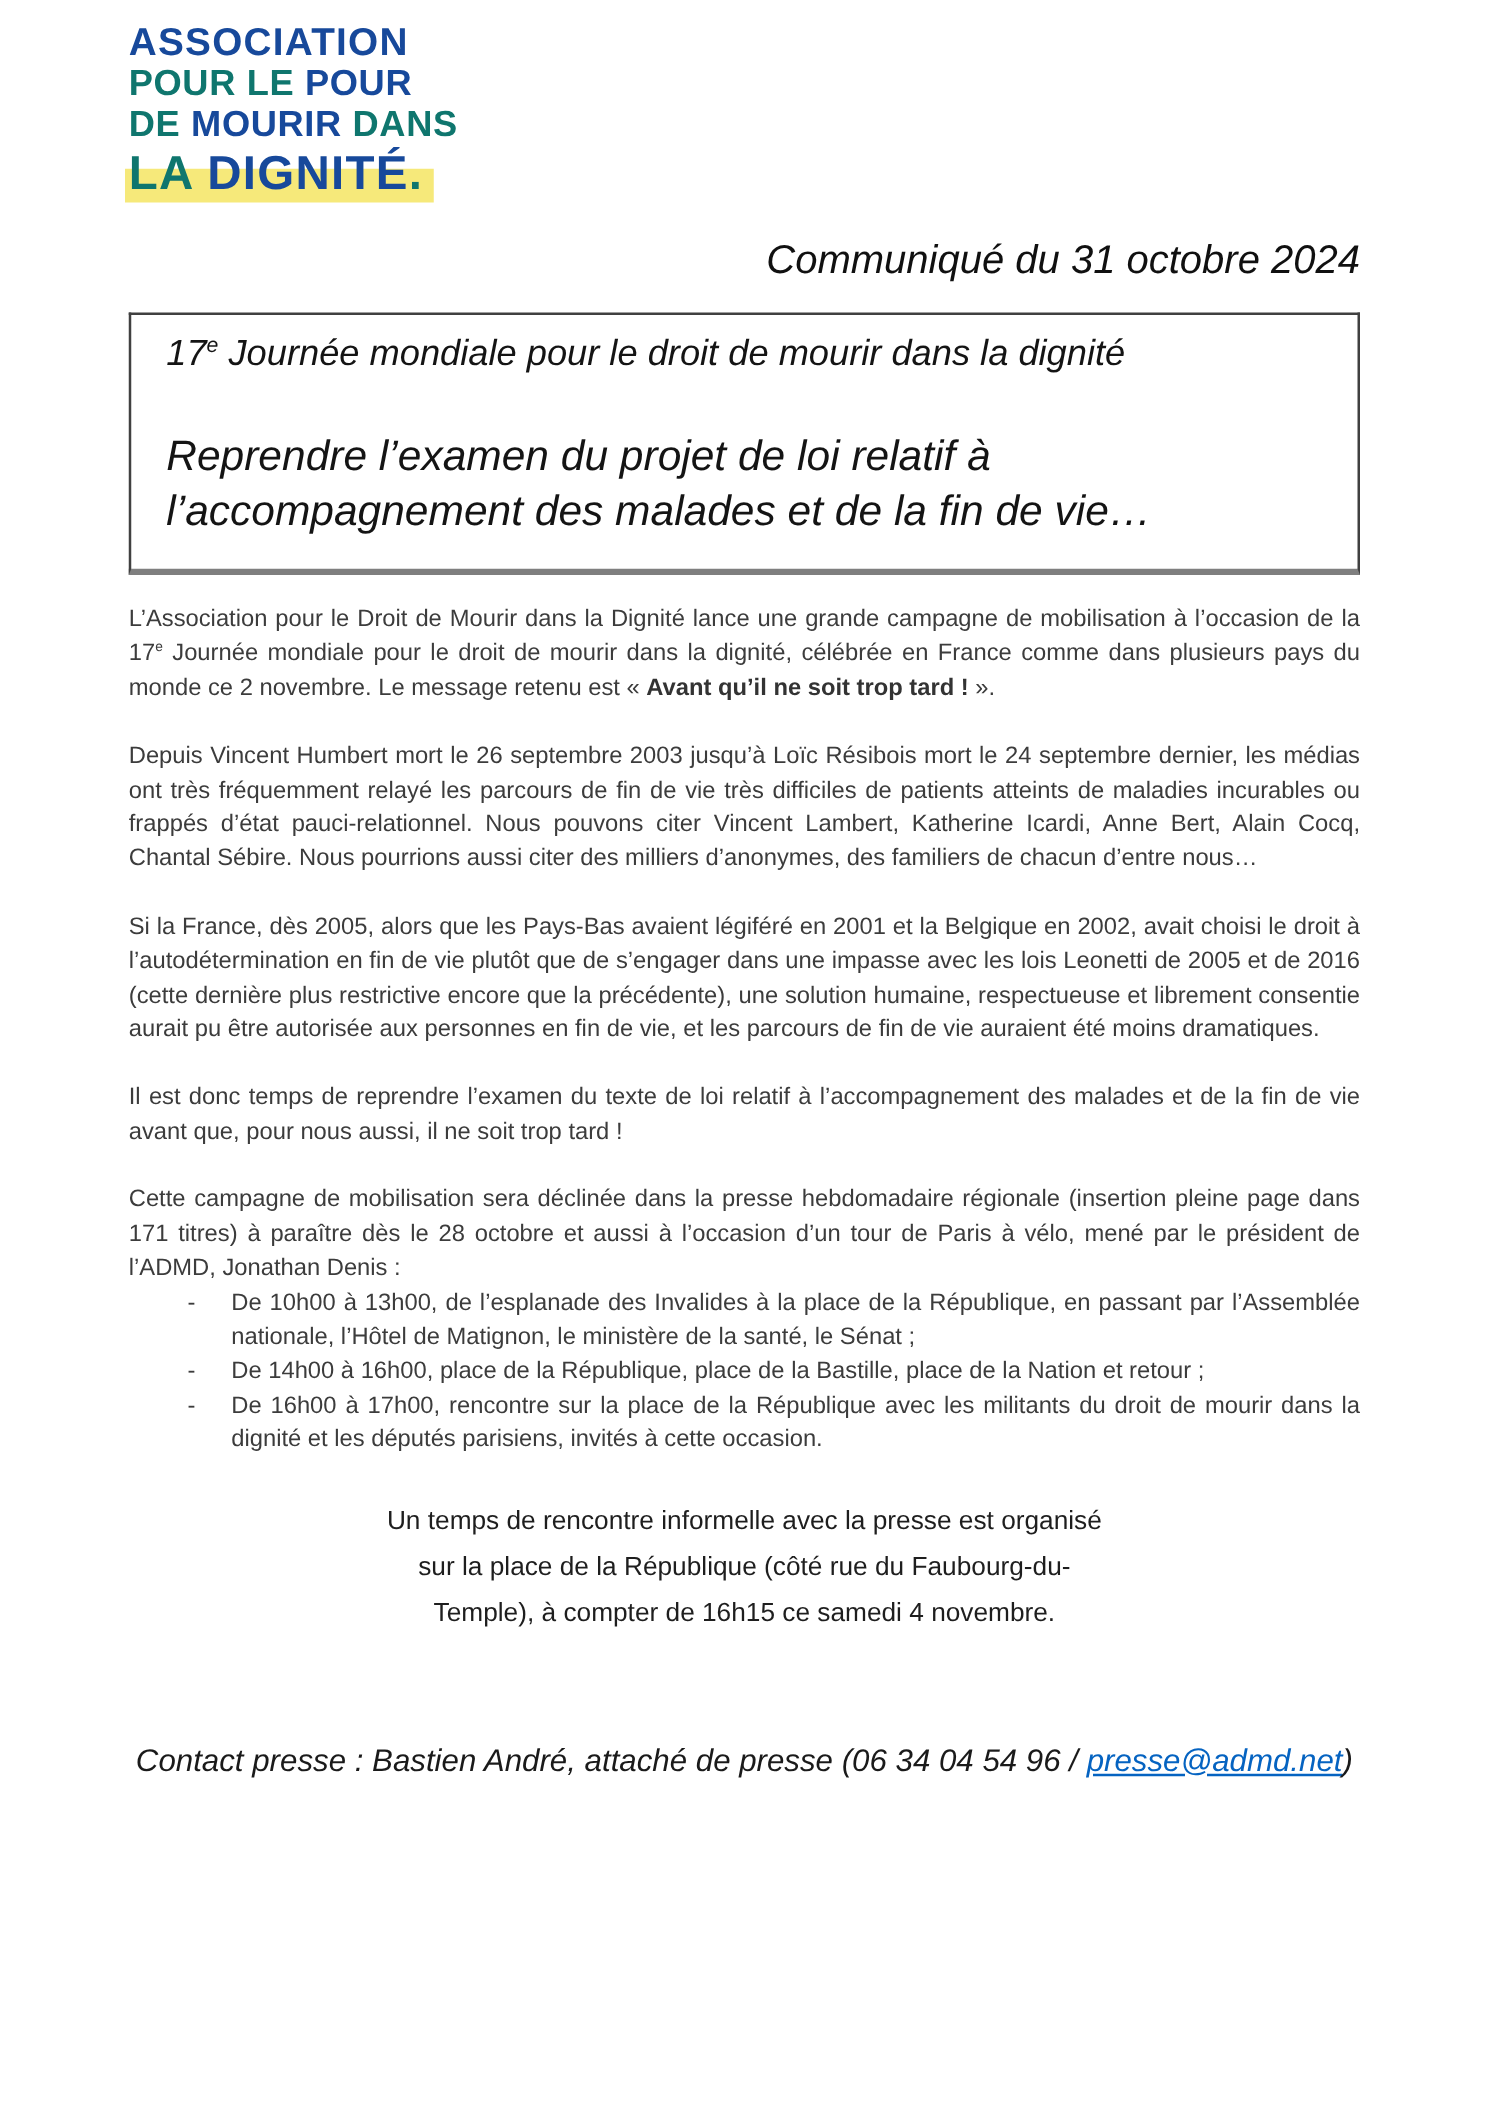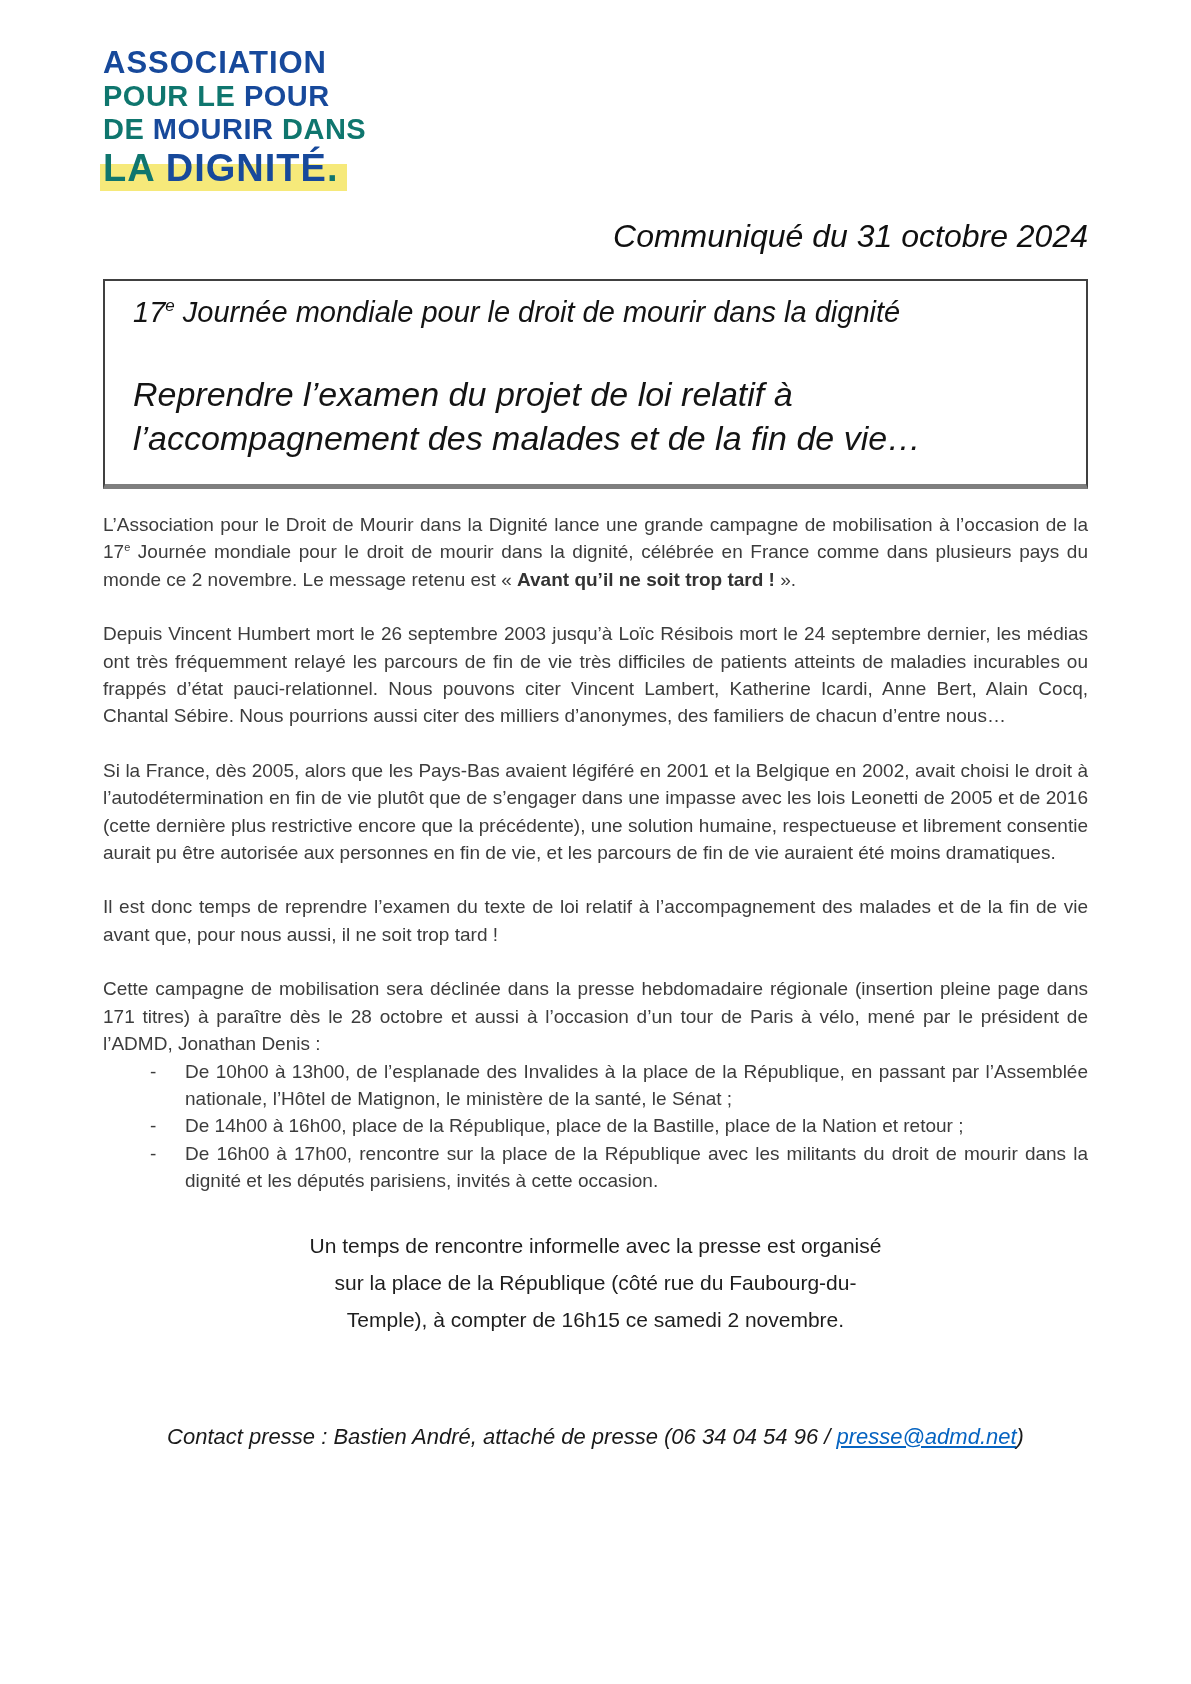--- a/index.html
+++ b/index.html
@@ -4,21 +4,21 @@
 <style>
   * { margin:0; padding:0; box-sizing:border-box; }
   html,body { background:#ffffff; }
   .page {
     position:relative;
     width:1191px; height:1684px;
     margin:0 auto;
     background:#ffffff;
     font-family:"Liberation Sans", sans-serif;
     color:#3c3c3c;
-    padding:46px 103px 0 103px;
+    padding:17px 103px 0 103px;
     overflow:hidden;
   }
 
   
   .logo { line-height:1; }
   .logo-line {
     font-weight:700;
     letter-spacing:1px;
     white-space:nowrap;
   }
@@ -103,21 +103,21 @@
     font-size:21px;
     line-height:37px;
     color:#1e1e1e;
   }
 
   
   .contact {
     margin-top:86px;
     text-align:center;
     font-style:italic;
-    font-size:22px;
+    font-size:25px;
     color:#1a1a1a;
   }
   .email-link {
     color:#0563c1;
     text-decoration:underline;
     font-style:italic;
     cursor:pointer;
   }
 </style>
 </head>
@@ -155,19 +155,19 @@
 
     <ul class="dash-list">
       <li><span class="dash">-</span><span>De 10h00 à 13h00, de l’esplanade des Invalides à la place de la République, en passant par l’Assemblée nationale, l’Hôtel de Matignon, le ministère de la santé, le Sénat ;</span></li>
       <li><span class="dash">-</span><span>De 14h00 à 16h00, place de la République, place de la Bastille, place de la Nation et retour ;</span></li>
       <li><span class="dash">-</span><span>De 16h00 à 17h00, rencontre sur la place de la République avec les militants du droit de mourir dans la dignité et les députés parisiens, invités à cette occasion.</span></li>
     </ul>
 
     <div class="press-block">
       <div>Un temps de rencontre informelle avec la presse est organisé</div>
       <div>sur la place de la République (côté rue du Faubourg-du-</div>
-      <div>Temple), à compter de 16h15 ce samedi 2 novembre.</div>
+      <div>Temple), à compter de 16h15 ce samedi 4 novembre.</div>
     </div>
 
     <div class="contact"><span>Contact presse : Bastien André, attaché de presse (06 34 04 54 96 / </span><a class="email-link" href="#">presse@admd.net</a><span>)</span></div>
   </main>
 
 </div>
 
 </body></html>

